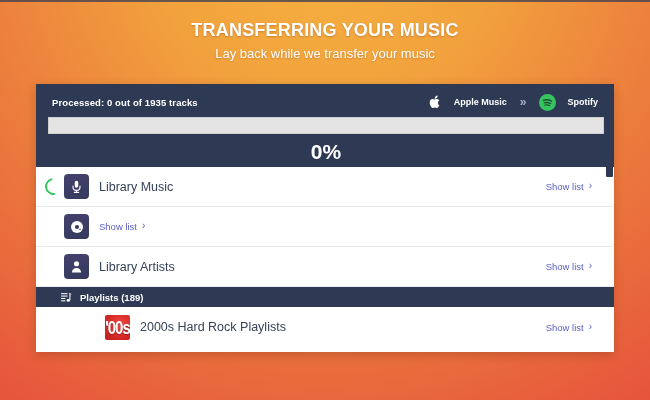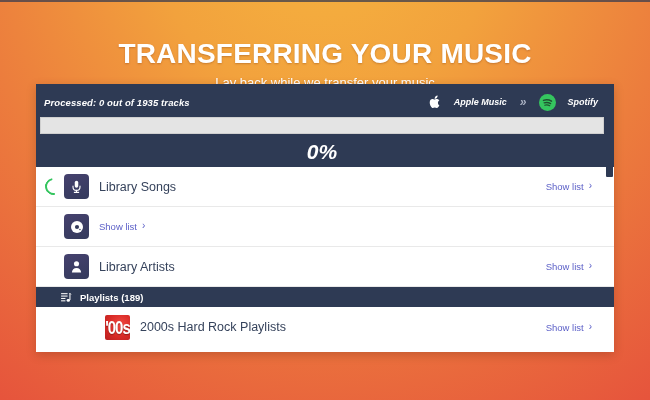--- a/index.html
+++ b/index.html
@@ -35,25 +35,24 @@
 
   
   .titles {
     position: absolute;
     left: 0; top: 20px;
     width: 650px;
     text-align: center;
     color: #ffffff;
   }
   .title-main {
-    font-size: 28px;
+    font-size: 18px;
     font-weight: bold;
     letter-spacing: .2px;
     text-shadow: 0 1px 2px rgba(120,55,20,.35);
-    margin-top: 18px;
   }
   .title-sub {
     margin-top: 5px;
     font-size: 13px;
     font-weight: normal;
     text-shadow: 0 1px 2px rgba(120,55,20,.30);
   }
 
   
   .card {
@@ -62,25 +61,24 @@
     width: 578px;
     height: 268px;
     background: #ffffff;
     box-shadow: 0 3px 9px rgba(110,45,20,.30);
     overflow: hidden;
   }
 
   
   .panel {
     background: #2e3a54;
-    padding: 10px 10px 0 4px;
+    padding: 10px 10px 0 12px;
     height: 83px;
     box-sizing: border-box;
     position: relative;
-    font-style: italic;
   }
   .panel-top {
     display: flex;
     align-items: center;
     justify-content: space-between;
     height: 16px;
   }
   .processed {
     color: #ffffff;
     font-size: 9.5px;
@@ -312,21 +310,21 @@
           <div class="spinner"></div>
         </div>
         <div class="row-icon">
           <svg width="15" height="15" viewBox="0 0 24 24" aria-hidden="true">
             <rect x="9.2" y="2.6" width="5.6" height="11.2" rx="2.8" fill="#ffffff"></rect>
             <path d="M6.4 11.4v1.2a5.6 5.6 0 0 0 11.2 0v-1.2" fill="none" stroke="#ffffff" stroke-width="1.8" stroke-linecap="round"></path>
             <line x1="12" y1="18.2" x2="12" y2="21.2" stroke="#ffffff" stroke-width="1.8" stroke-linecap="round"></line>
             <line x1="8.6" y1="21.4" x2="15.4" y2="21.4" stroke="#ffffff" stroke-width="1.8" stroke-linecap="round"></line>
           </svg>
         </div>
-        <div class="row-label">Library Songs</div>
+        <div class="row-label">Library Music</div>
         <div class="show-list">
           <span>Show list</span>
           <span class="chev">›</span>
         </div>
       </div>
 
       <div class="row">
         <div class="spinner-slot"></div>
         <div class="row-icon">
           <svg width="16" height="16" viewBox="0 0 24 24" aria-hidden="true">

